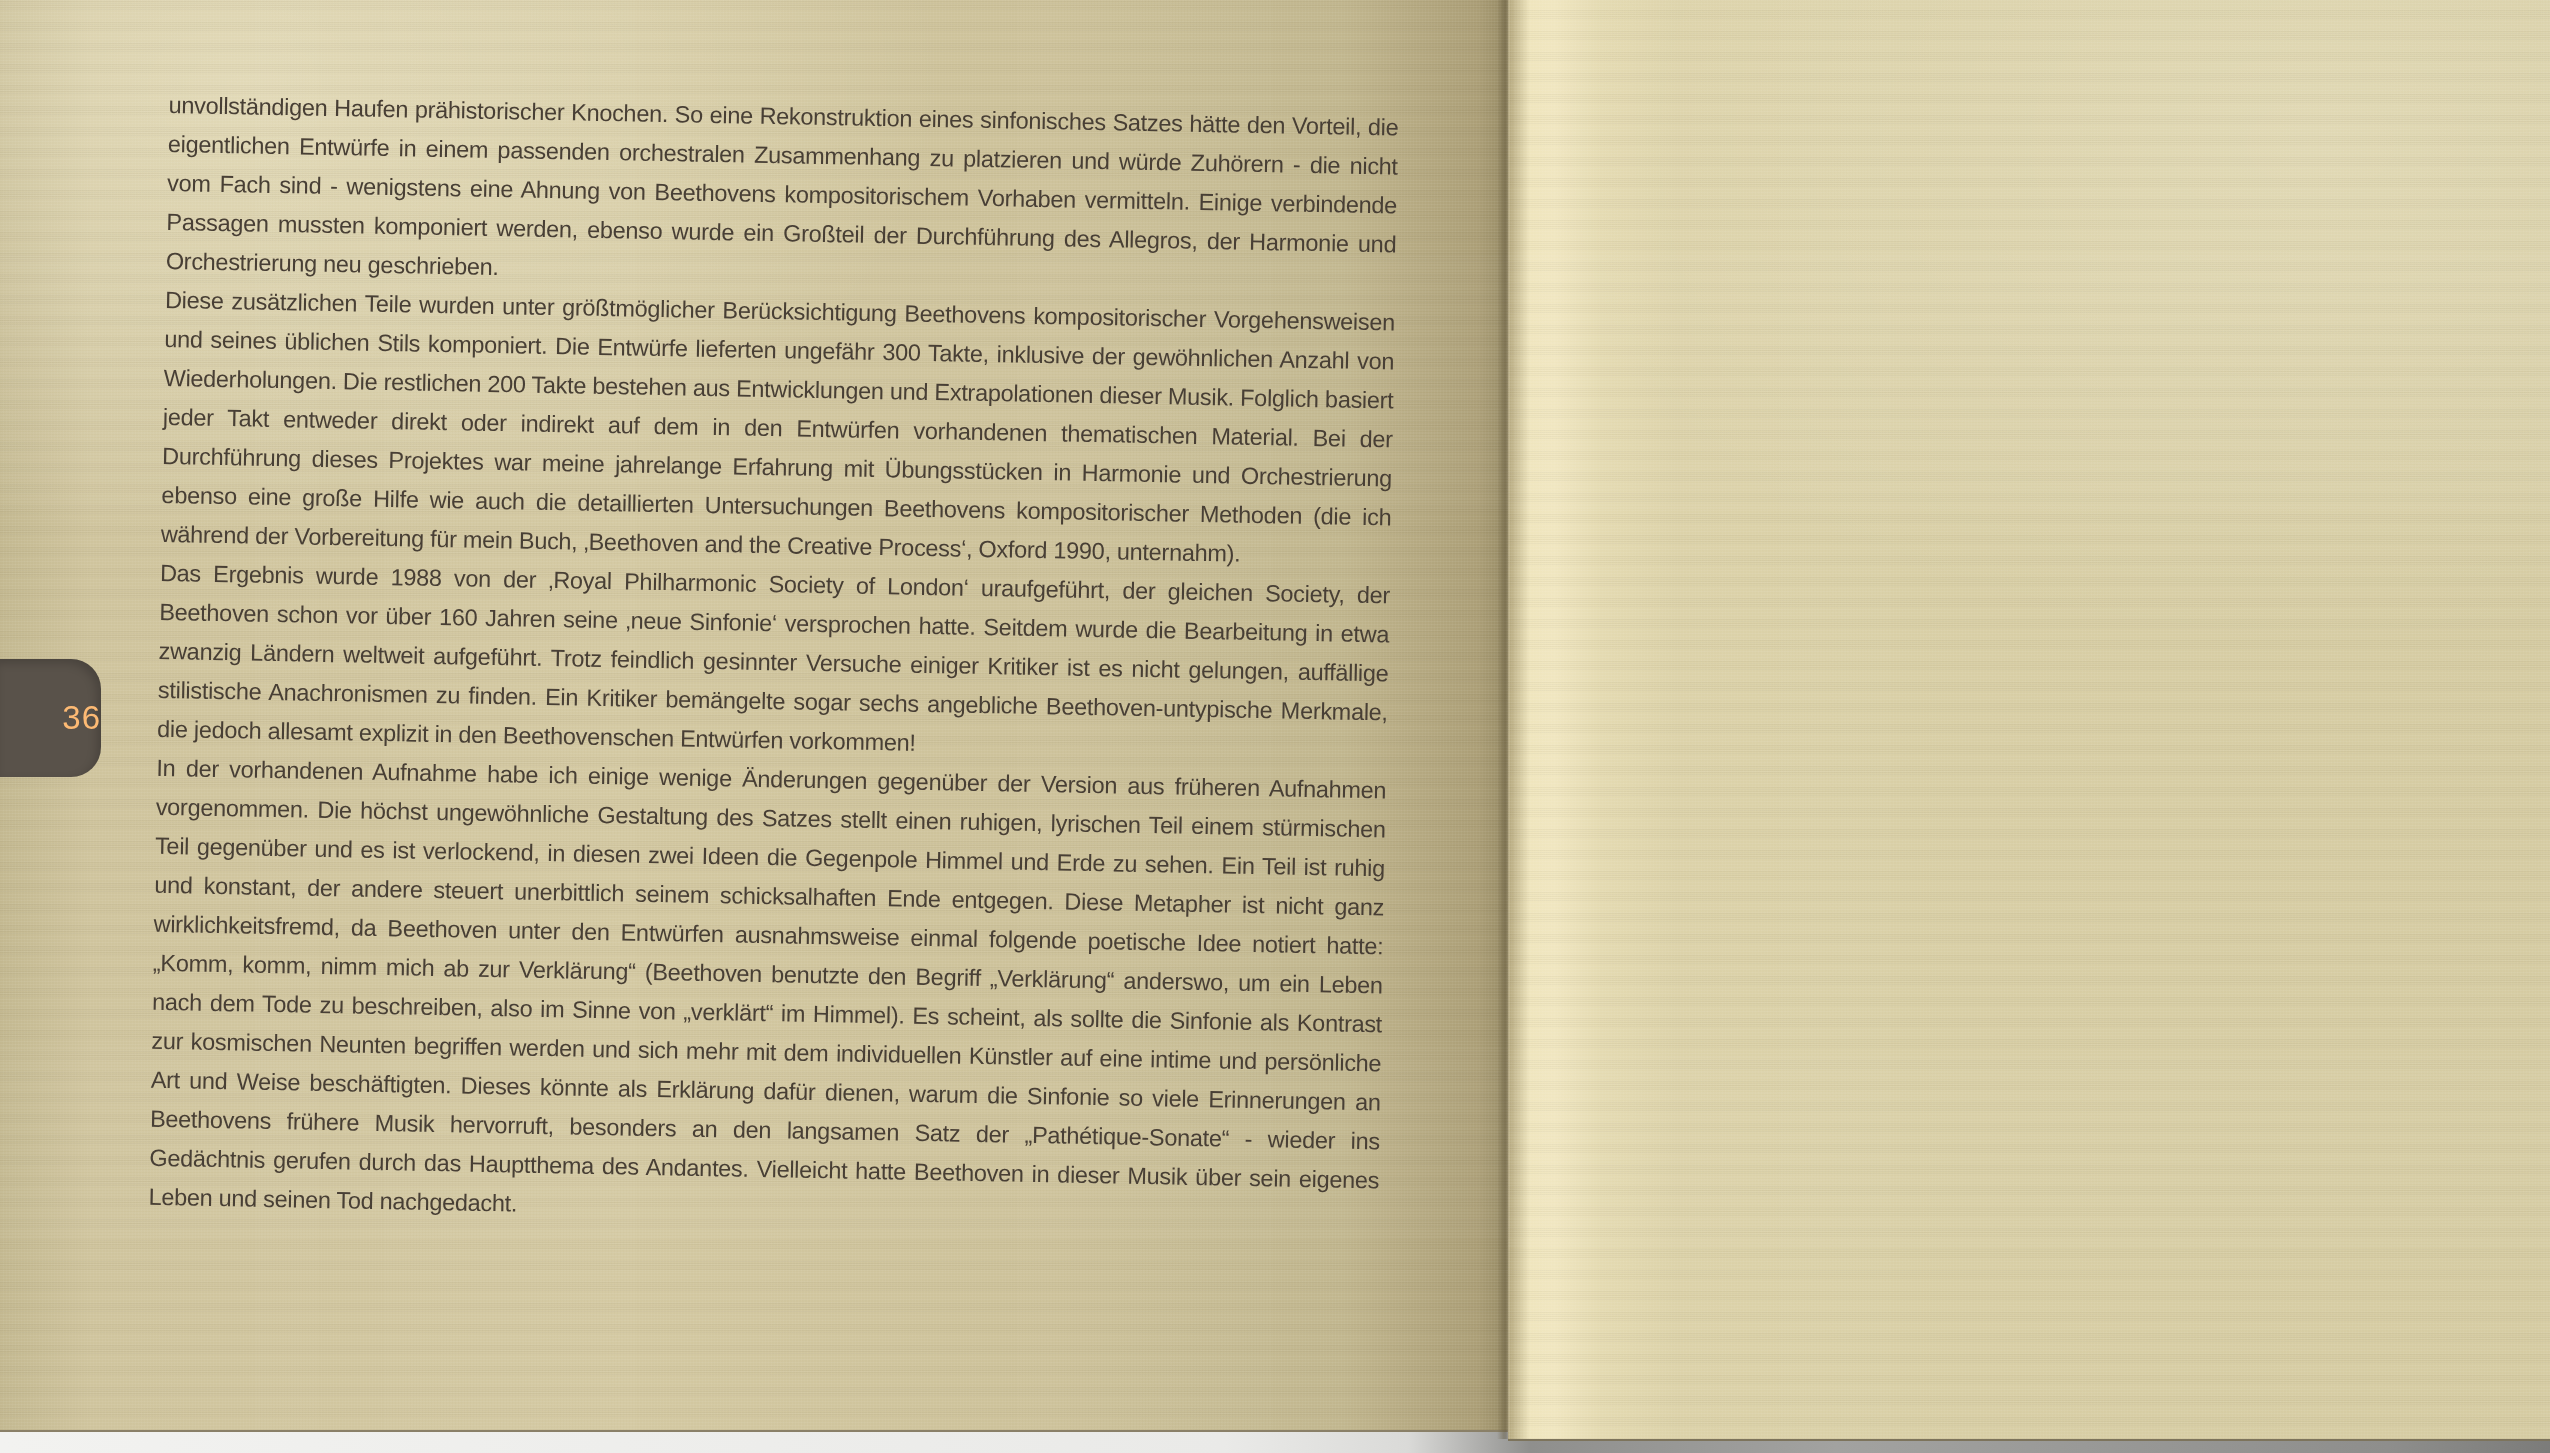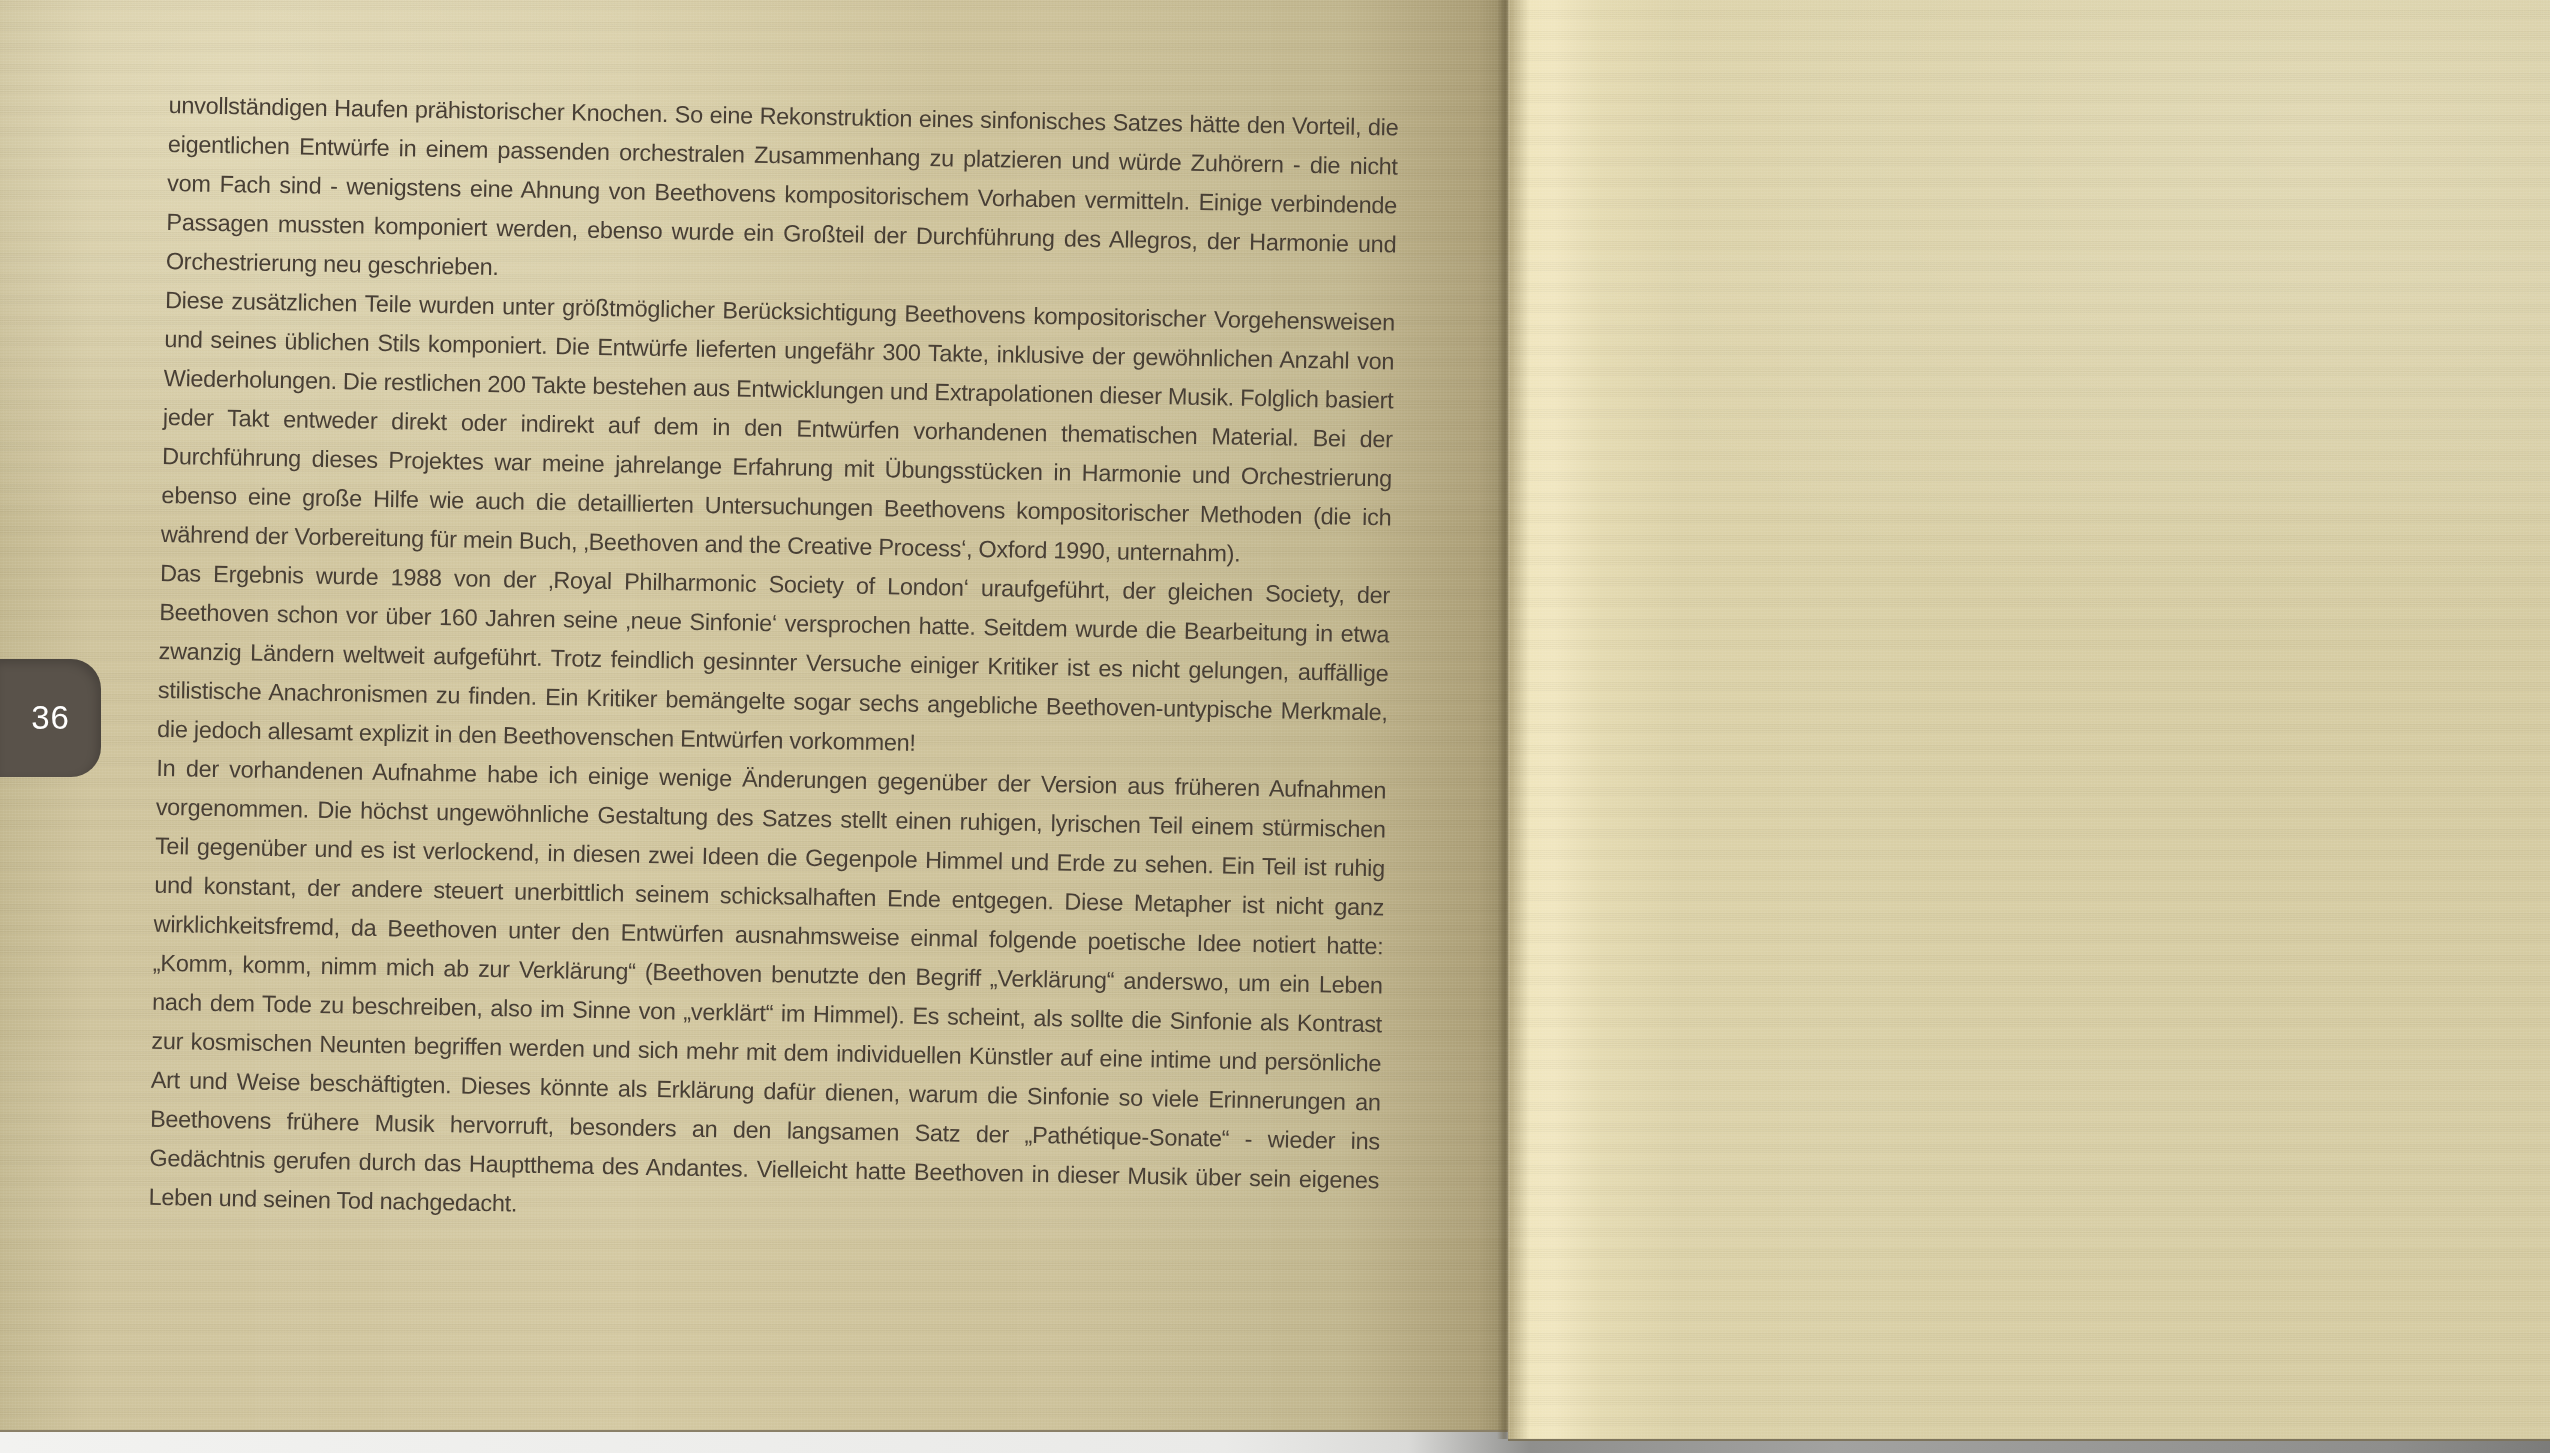--- a/index.html
+++ b/index.html
@@ -57,22 +57,22 @@
   .textblock-left {
     position: absolute; left: 169px; top: 86px; width: 1230px;
     transform: rotate(1.05deg); transform-origin: 0 0;
     color: #483f35; font-size: 23.5px; line-height: 39px;
     letter-spacing: -0.3px; text-align: justify;
   }
   .textblock-left p { margin: 0; }
 
   
   .tab {
-    position: absolute; background: #59524a; color: #ffffff;
-    display: flex; align-items: center; justify-content: center;
+    position: absolute; background: #59524a; color: #fdba74;
+    display: flex; align-items: center; justify-content: flex-end;
     font-size: 33px; letter-spacing: 1px;
   }
   .tab-left {
     left: 0; top: 659px; width: 101px; height: 118px;
     border-radius: 0 30px 30px 0;
     box-shadow: inset -4.1px 4.1px 9.2px rgba(0,0,0,0.18);
   }
 </style>
 </head>
 <body>

